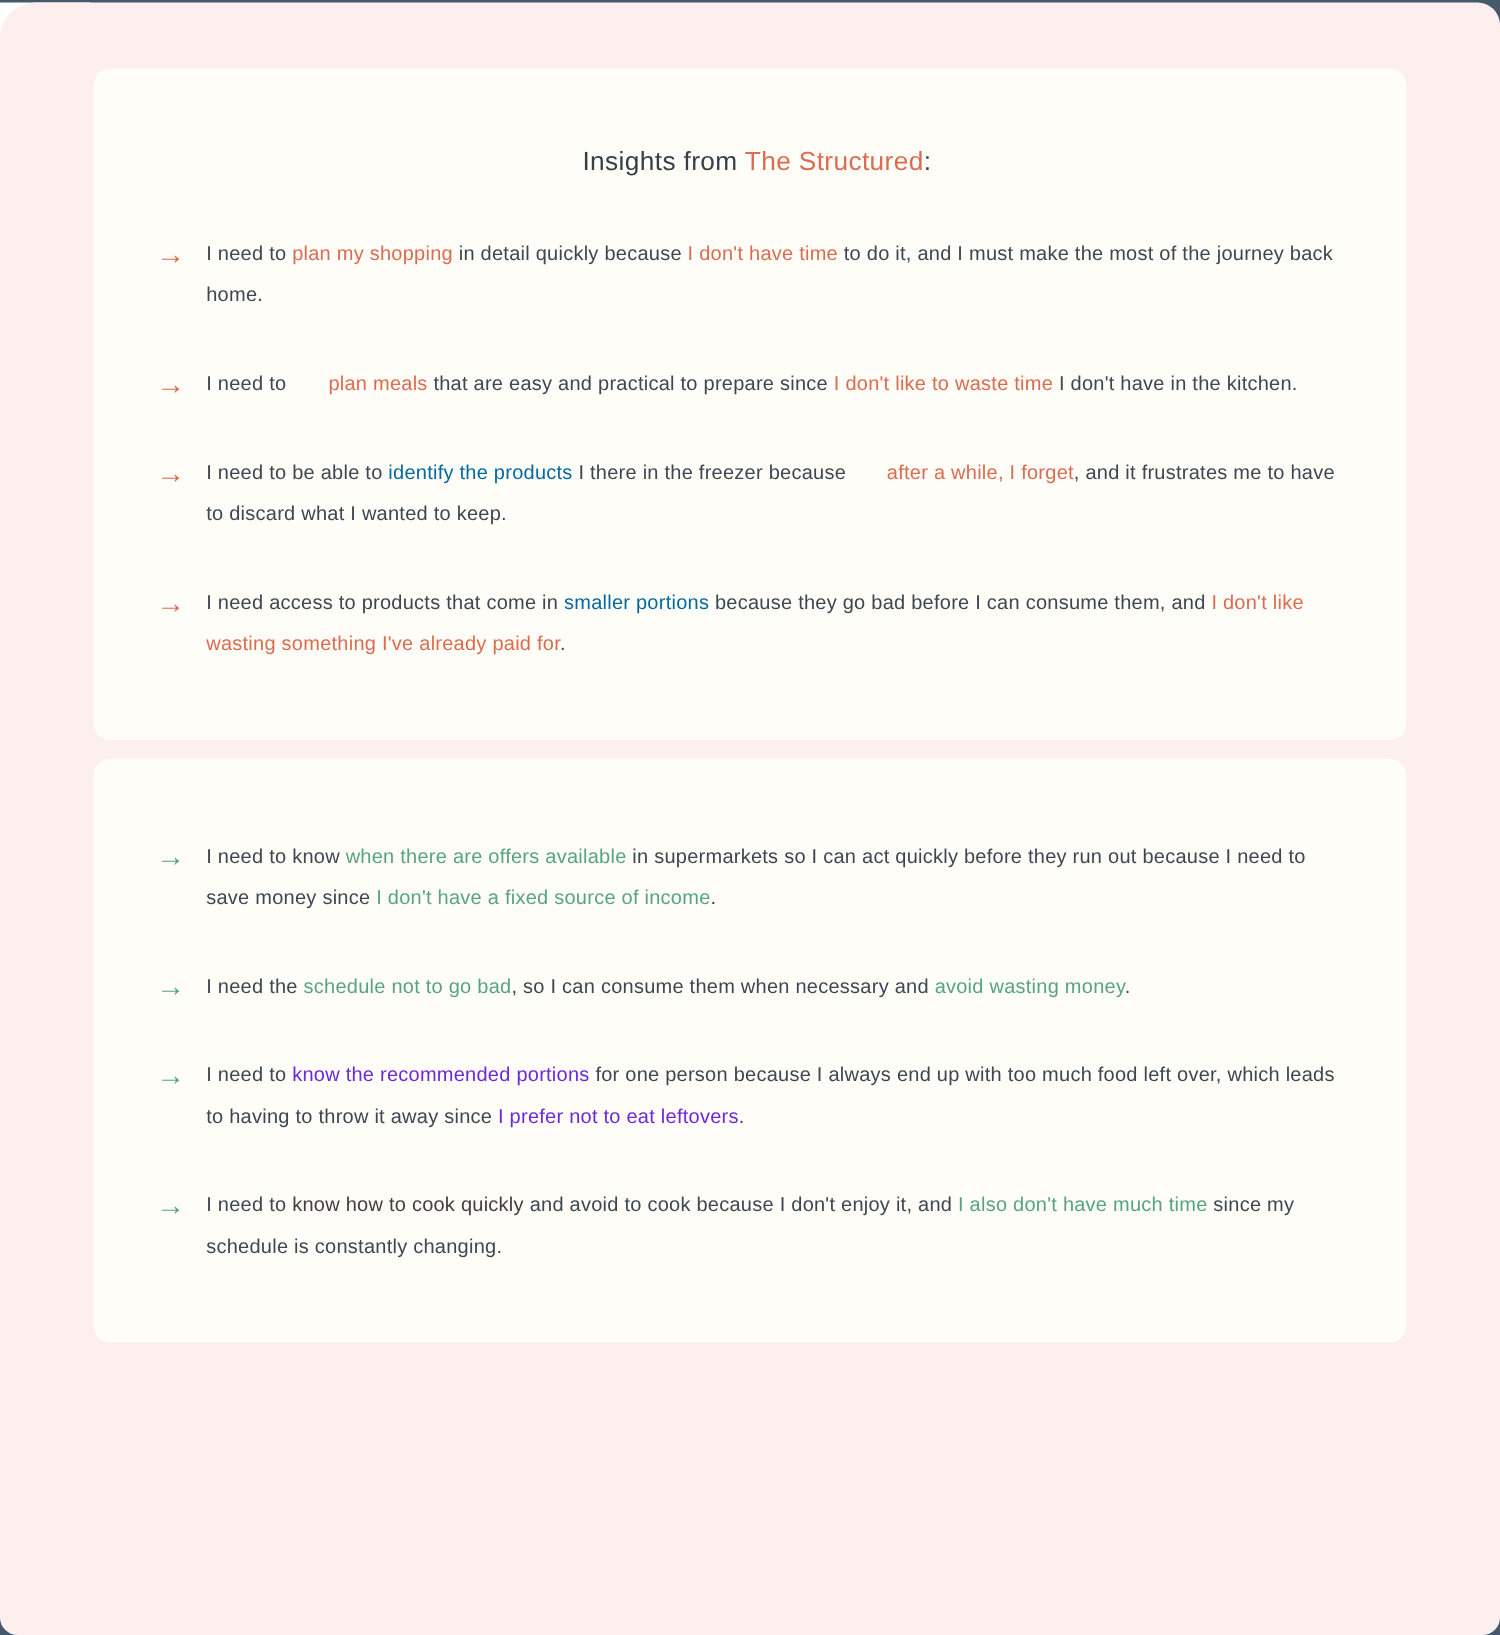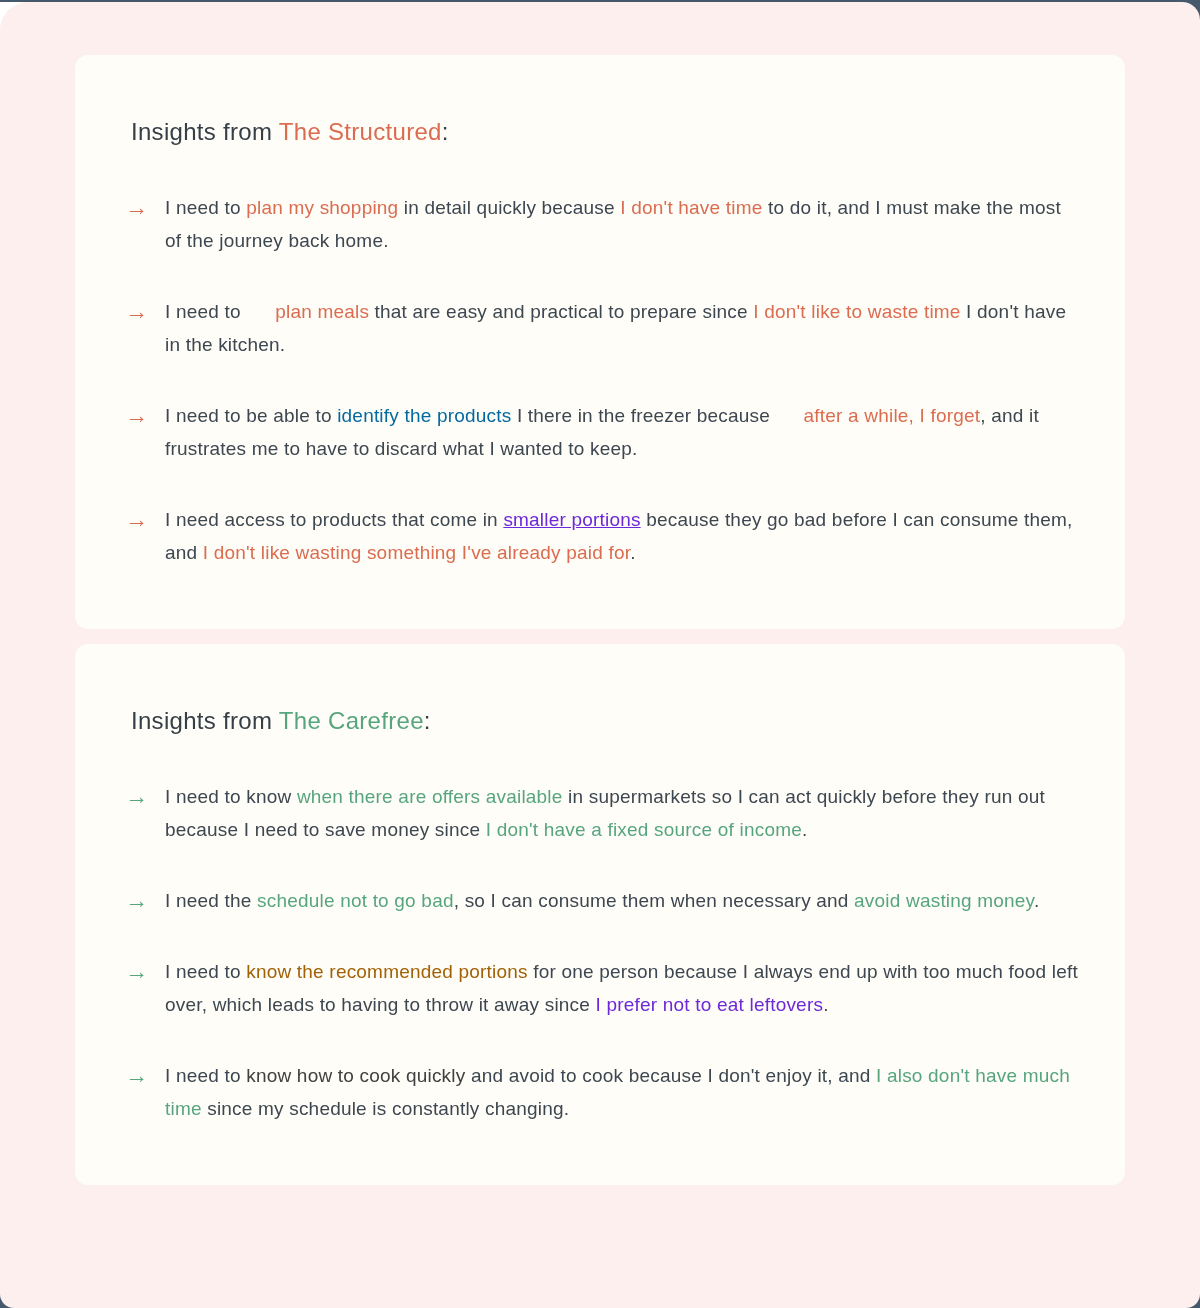--- a/index.html
+++ b/index.html
@@ -33,26 +33,27 @@
     margin: 0 auto;
     background: #FFFDF7;
     border-radius: 13px;
     padding: 62px 45px 60px 50px;
     box-sizing: border-box;
   }
   .card.first { margin-top: 53px; }
   .card.second { margin-top: 15px; }
 
   .card-title {
-    font-size: 24px;
+    font-size: 21px;
     font-weight: 400;
     color: #353F48;
     letter-spacing: 0.3px;
     margin: 0 0 44px 6px;
     line-height: 1.25;
+    text-align: center;
   }
 
   .items { display: block; }
 
   .item {
     display: flex;
     align-items: flex-start;
     gap: 13px;
     margin: 0 0 38px 0;
   }
@@ -61,21 +62,21 @@
   .arrow {
     flex: 0 0 auto;
     width: 27px;
     font-size: 23px;
     line-height: 33px;
     text-align: left;
   }
 
   .text {
     margin: 0;
-    font-size: 19px;
+    font-size: 16px;
     line-height: 33px;
     color: #3D4751;
     letter-spacing: 0.2px;
     max-width: 922px;
   }
 </style>
 </head>
 <body style="background: rgb(70, 88, 107);">
 
 <div class="corner-backdrop"></div>
@@ -92,39 +93,38 @@
         <div class="item">
           <span class="arrow" style="color: rgb(219, 108, 80);">→</span>
           <p class="text"><span>I need to </span><span style="color: rgb(219, 108, 80); margin-left: 29px;">plan meals</span><span> that are easy and practical to prepare since </span><span style="color: rgb(219, 108, 80);">I don't like to waste time</span><span> I don't have in the kitchen.</span></p>
         </div>
         <div class="item">
           <span class="arrow" style="color: rgb(219, 108, 80);">→</span>
           <p class="text"><span>I need to be able to </span><span style="color: #0369a1;">identify the products</span><span> I there in the freezer because </span><span style="color: rgb(219, 108, 80); margin-left: 28px;">after a while, I forget</span><span>, and it frustrates me to have to discard what I wanted to keep.</span></p>
         </div>
         <div class="item">
           <span class="arrow" style="color: rgb(219, 108, 80);">→</span>
-          <p class="text"><span>I need access to products that come in </span><span style="color: #6d28d9; text-decoration: underline;">smaller portions</span><span> because they go bad before I can consume them, and </span><span style="color: rgb(219, 108, 80);">I don't like wasting something I've already paid for</span><span>.</span></p>
+          <p class="text"><span>I need access to products that come in </span><span style="color: #0369a1;">smaller portions</span><span> because they go bad before I can consume them, and </span><span style="color: rgb(219, 108, 80);">I don't like wasting something I've already paid for</span><span>.</span></p>
         </div>
       </div>
   </section>
 
   <section class="card second" style="background: rgb(255, 253, 247);">
-    <h2 class="card-title"><span>Insights from </span><span class="persona" style="color: rgb(87, 165, 126);">The Carefree</span><span>:</span></h2>
     <div class="items">
         <div class="item">
           <span class="arrow" style="color: rgb(87, 165, 126);">→</span>
           <p class="text"><span>I need to know </span><span style="color: rgb(87, 165, 126);">when there are offers available</span><span> in supermarkets so I can act quickly before they run out because I need to save money since </span><span style="color: rgb(87, 165, 126);">I don't have a fixed source of income</span><span>.</span></p>
         </div>
         <div class="item">
           <span class="arrow" style="color: rgb(87, 165, 126);">→</span>
           <p class="text"><span>I need the </span><span style="color: rgb(87, 165, 126);">schedule not to go bad</span><span>, so I can consume them when necessary and </span><span style="color: rgb(87, 165, 126);">avoid wasting money</span><span>.</span></p>
         </div>
         <div class="item">
           <span class="arrow" style="color: rgb(87, 165, 126);">→</span>
-          <p class="text"><span>I need to </span><span style="color: #a16207; text-align: right;">know the recommended portions</span><span> for one person because I always end up with too much food left over, which leads to having to throw it away since </span><span style="color: #6d28d9;">I prefer not to eat leftovers</span><span>.</span></p>
+          <p class="text"><span>I need to </span><span style="color: #6d28d9; text-align: right;">know the recommended portions</span><span> for one person because I always end up with too much food left over, which leads to having to throw it away since </span><span style="color: #6d28d9;">I prefer not to eat leftovers</span><span>.</span></p>
         </div>
         <div class="item">
           <span class="arrow" style="color: rgb(87, 165, 126);">→</span>
           <p class="text"><span>I need to </span><span style="color: #404040;">know how to cook quickly</span><span> and avoid to cook because I don't enjoy it, and </span><span style="color: rgb(87, 165, 126);">I also don't have much time</span><span> since my schedule is constantly changing.</span></p>
         </div>
       </div>
   </section>
 
 </div>
 

